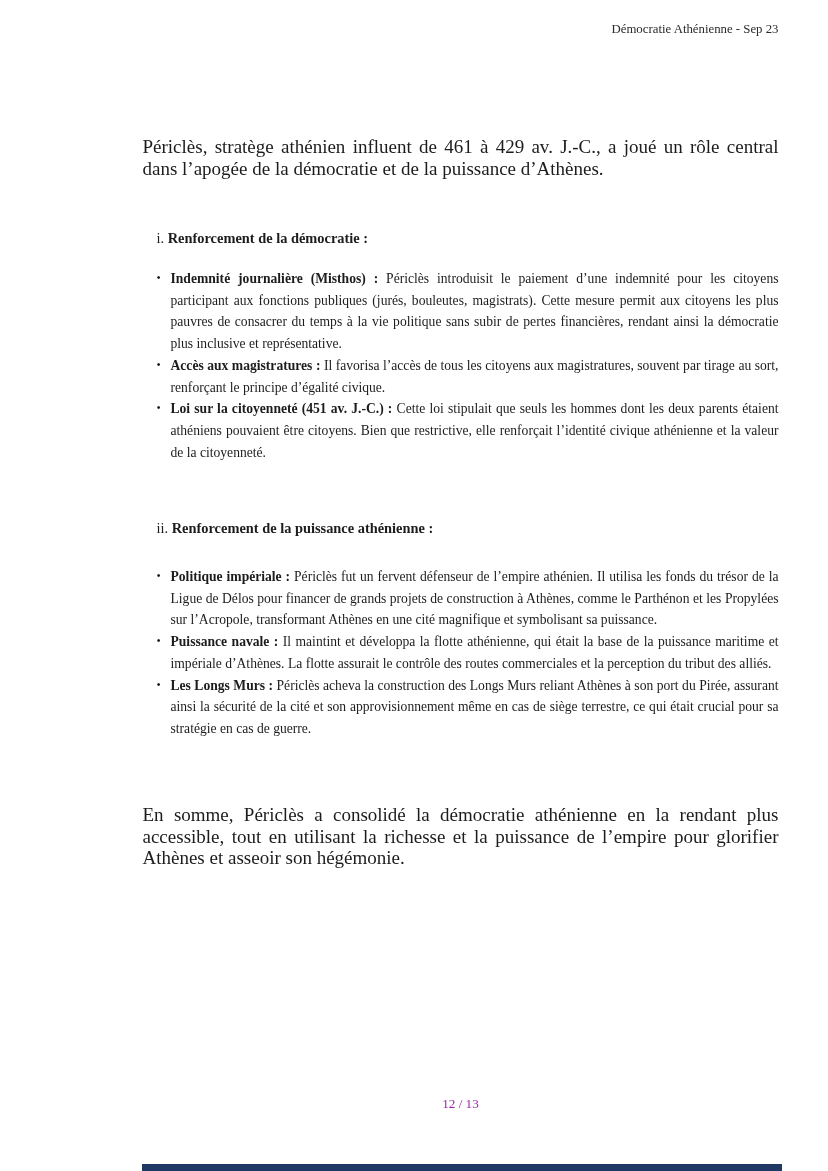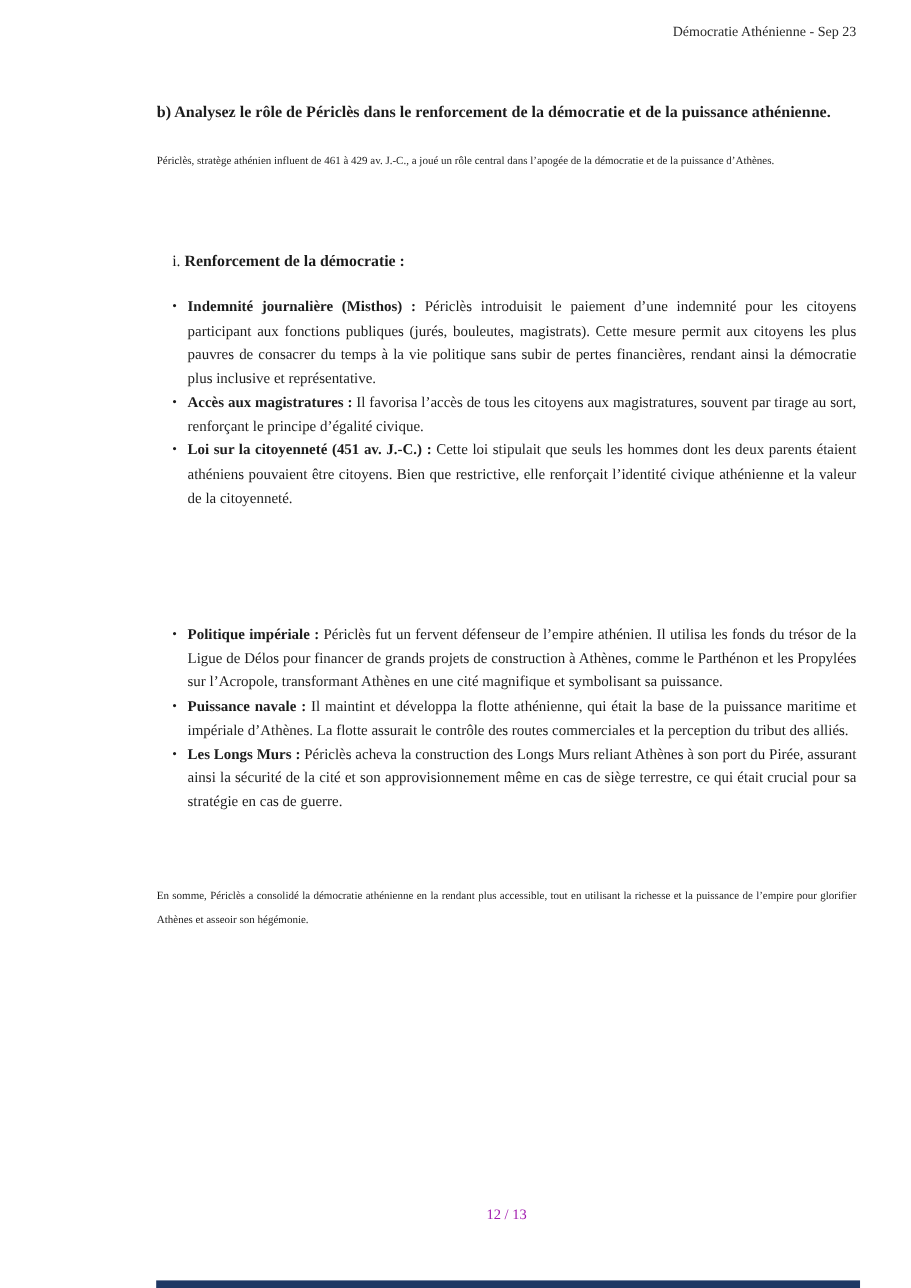--- a/index.html
+++ b/index.html
@@ -26,21 +26,21 @@
   .q-title {
     font-weight: 700;
     font-size: 14.6px;
     line-height: 23.5px;
     text-align: justify;
   }
   .q-title-b { top: 91px; }
   .q-title-c { top: 857px; }
 
   .para {
-    font-size: 10px;
+    font-size: 19px;
     line-height: 21.7px;
     text-align: justify;
   }
   .intro-b { top: 136px; }
   .conclusion-b { top: 804px; }
   .intro-c { top: 902px; }
 
   .sec-head {
     font-size: 14.4px;
     line-height: 22px;
@@ -87,41 +87,41 @@
     background: #1f3864;
   }
 </style>
 </head>
 <body>
 
 <div class="page">
 
   <div class="content running-header">Démocratie Athénienne - Sep 23</div>
 
-  <h2 class="content q-title q-title-b">b) Analysez le rôle de Périclès dans le renforcement de la démocratie et de la puissance athénienne.</h2>
 
   <p class="content para intro-b">Périclès, stratège athénien influent de 461 à 429 av. J.-C., a joué un rôle central dans l’apogée de la démocratie et de la puissance d’Athènes.</p>
 
   <h3 class="content sec-head sec1-head"><span>i.</span> <b>Renforcement de la démocratie :</b></h3>
 
   <ul class="content bullets bullets-1">
     <li class="bullet-item">
       <span class="dot">•</span>
       <p class="btext"><b>Indemnité journalière (Misthos) :</b> <span>Périclès introduisit le paiement d’une indemnité pour les citoyens participant aux fonctions publiques (jurés, bouleutes, magistrats). Cette mesure permit aux citoyens les plus pauvres de consacrer du temps à la vie politique sans subir de pertes financières, rendant ainsi la démocratie plus inclusive et représentative.</span></p>
     </li>
     <li class="bullet-item">
       <span class="dot">•</span>
       <p class="btext"><b>Accès aux magistratures :</b> <span>Il favorisa l’accès de tous les citoyens aux magistratures, souvent par tirage au sort, renforçant le principe d’égalité civique.</span></p>
     </li>
     <li class="bullet-item">
       <span class="dot">•</span>
       <p class="btext"><b>Loi sur la citoyenneté (451 av. J.-C.) :</b> <span>Cette loi stipulait que seuls les hommes dont les deux parents étaient athéniens pouvaient être citoyens. Bien que restrictive, elle renforçait l’identité civique athénienne et la valeur de la citoyenneté.</span></p>
     </li>
   </ul>
 
+  <h3 class="content sec-head sec2-head"><span>ii.</span> <b>Renforcement de la puissance athénienne :</b></h3>
 
   <ul class="content bullets bullets-2">
     <li class="bullet-item">
       <span class="dot">•</span>
       <p class="btext"><b>Politique impériale :</b> <span>Périclès fut un fervent défenseur de l’empire athénien. Il utilisa les fonds du trésor de la Ligue de Délos pour financer de grands projets de construction à Athènes, comme le Parthénon et les Propylées sur l’Acropole, transformant Athènes en une cité magnifique et symbolisant sa puissance.</span></p>
     </li>
     <li class="bullet-item">
       <span class="dot">•</span>
       <p class="btext"><b>Puissance navale :</b> <span>Il maintint et développa la flotte athénienne, qui était la base de la puissance maritime et impériale d’Athènes. La flotte assurait le contrôle des routes commerciales et la perception du tribut des alliés.</span></p>
     </li>

